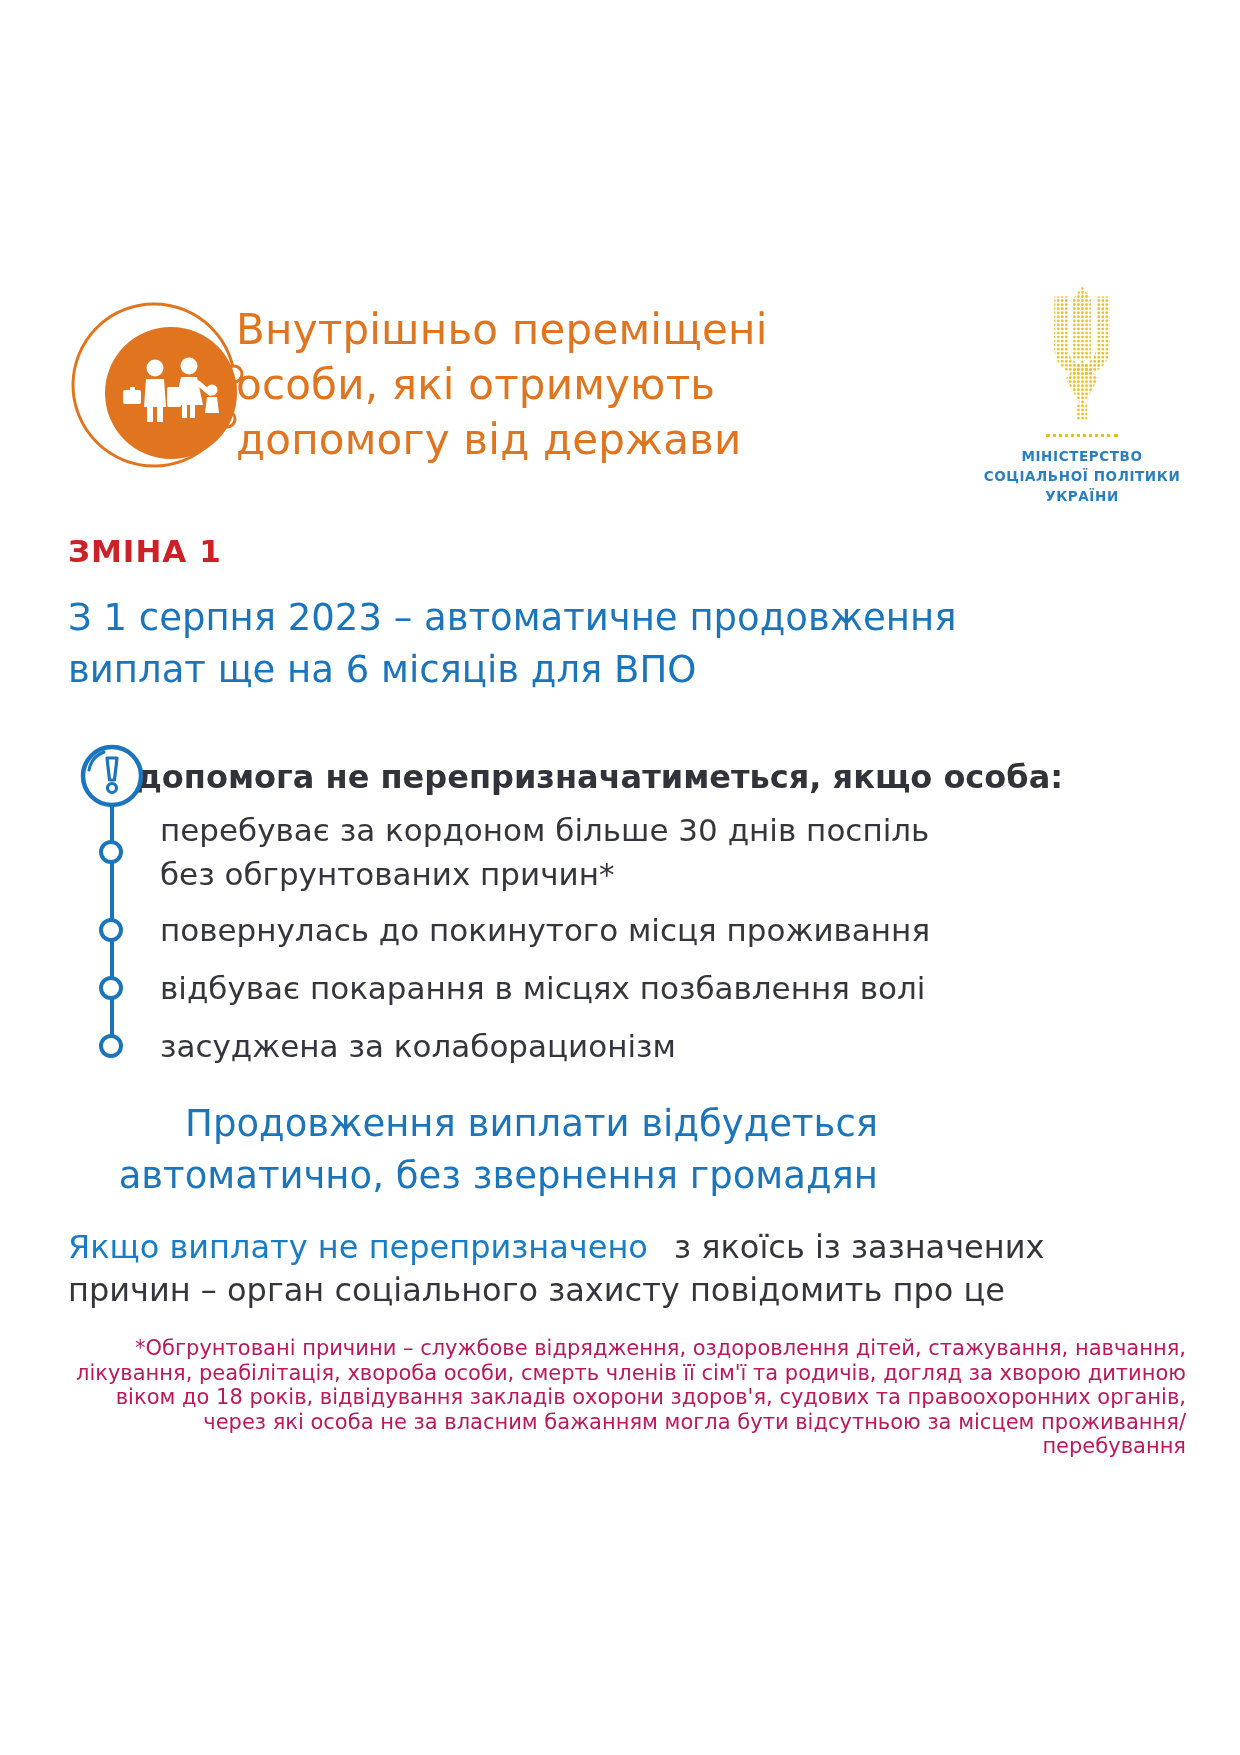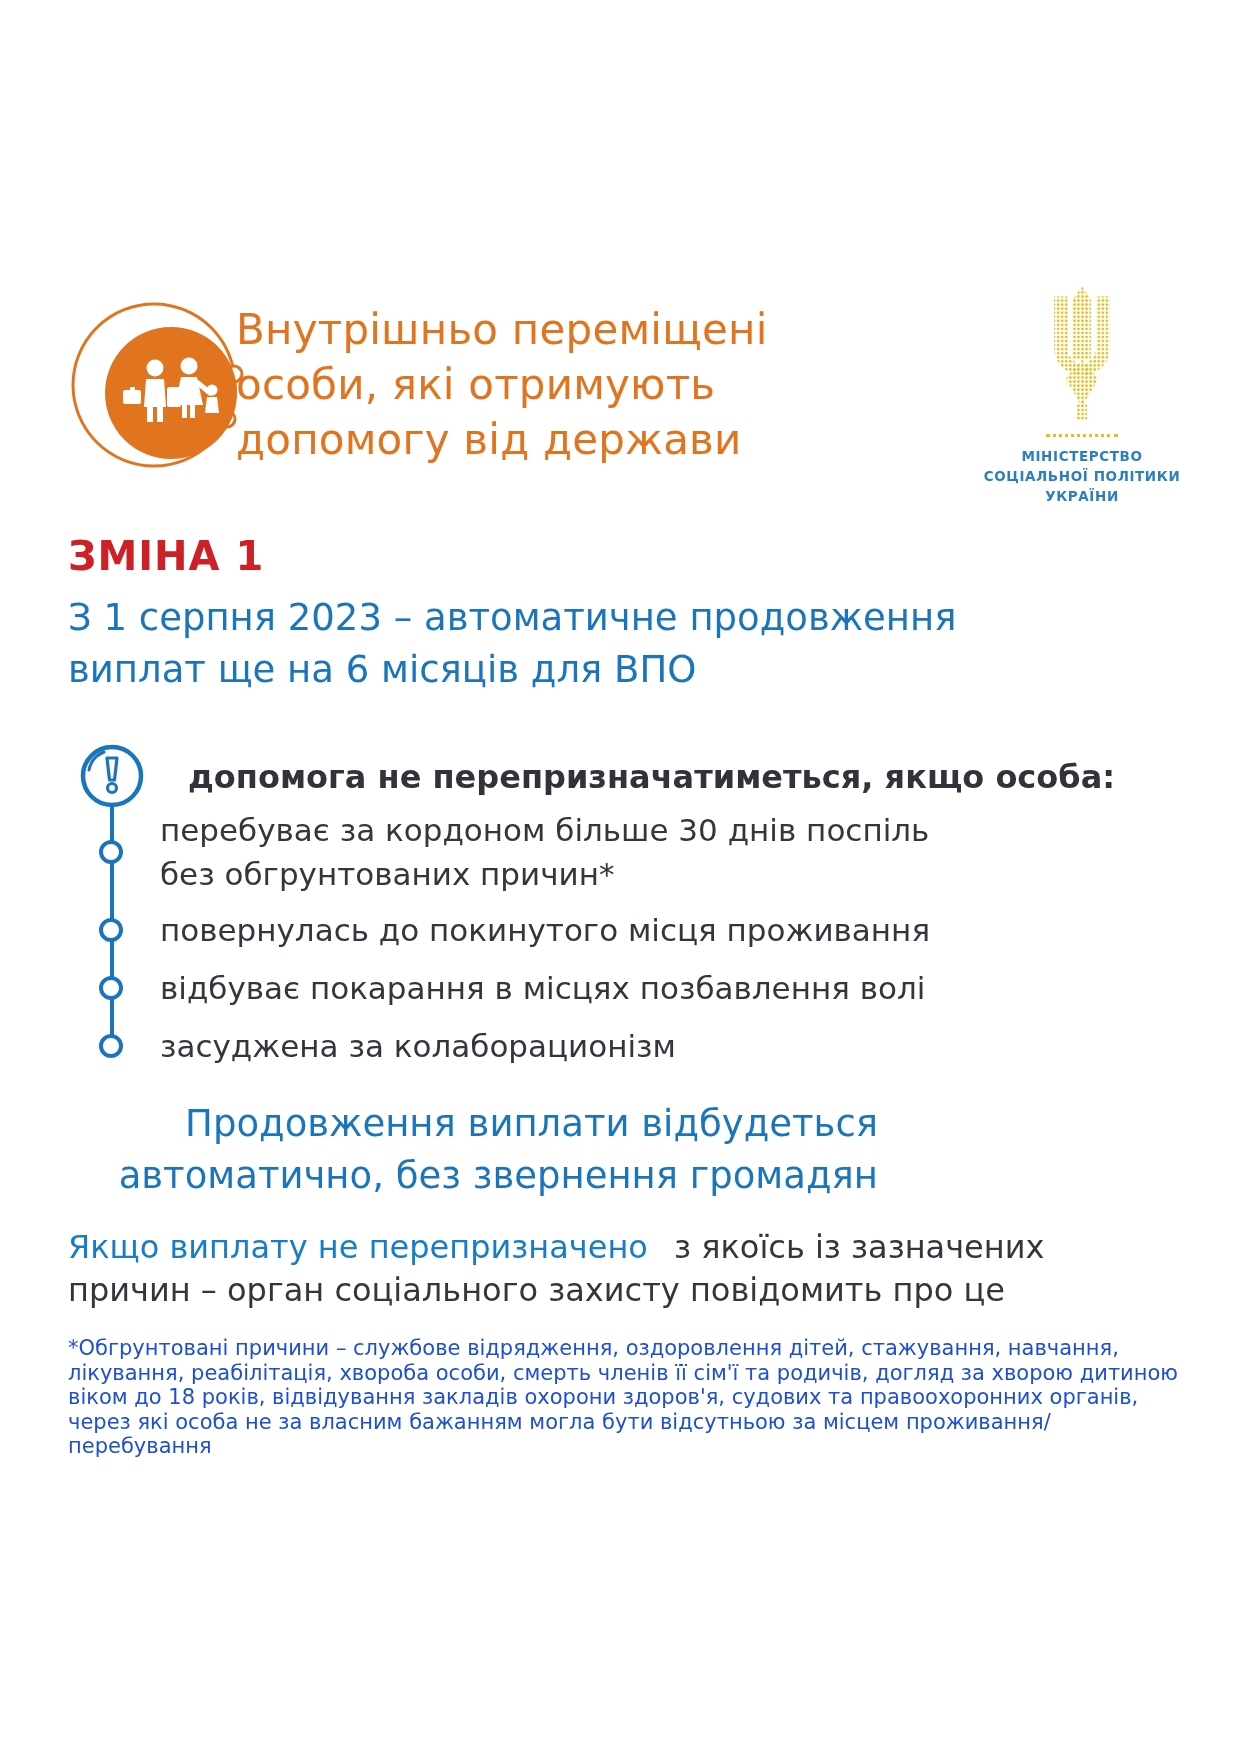--- a/index.html
+++ b/index.html
@@ -21,37 +21,37 @@
   .logo { position:absolute; left:972px; top:286px; width:220px; text-align:center; }
   .logo .tryzub { display:block; margin:0 auto; }
   .logo .divider { width:72px; margin:8px auto 9px; border-top:3px dotted #E9BE1C; }
   .logo .ministry {
     font-size:13.5px; line-height:20px; font-weight:bold;
     color:#2C7FBE; letter-spacing:0.6px;
   }
 
   .change-label {
     position:absolute; left:68px; top:533px;
-    font-size:40px; font-weight:600; color:#CE2127; letter-spacing:1px;
+    font-size:31px; font-weight:600; color:#CE2127; letter-spacing:1px;
   }
   .headline {
     position:absolute; left:68px; top:592px; width:950px;
     font-size:37px; line-height:52px; font-weight:500;
     color:#1B75BC; white-space:pre-line;
   }
 
   
   .warning { position:absolute; left:68px; top:742px; width:1115px; }
   .warning .excl { position:absolute; left:10px; top:0; }
   .warning .vline {
     position:absolute; left:42px; top:62px; width:4px; height:242px;
     background:#1B75BC; border-radius:2px;
   }
   .warning .w-heading {
-    margin-left:120px; padding-top:12px;
+    margin-left:68px; padding-top:12px;
     font-size:32px; line-height:46px; font-weight:bold; color:#32323A;
   }
   .w-items { margin-top:8px; }
   .w-item { display:flex; align-items:center; margin-bottom:10px; min-height:48px; position:relative;gap:12px; }
   .w-marker { flex:none; width:80px; display:flex; }
   .w-marker .dot {
     width:24px; height:24px; margin-left:31px;
     border:4px solid #1B75BC; border-radius:50%; background:#ffffff;
   }
   .w-text {
@@ -65,21 +65,21 @@
   }
   .note {
     position:absolute; left:68px; top:1226px; width:1060px;
     font-size:32px; line-height:43px; color:#35353D;
   }
   .note .hl { color:#177DC9; font-weight:500; }
   .note .rest { white-space:pre-line;margin-left:16px; }
 
   .footnote {
     position:absolute; left:68px; top:1336px; width:1118px;
-    font-size:21px; line-height:24.5px; color:#1d4ed8;
+    font-size:21px; line-height:24.5px; color:#be185d;text-align:right;
   }
 </style>
 </head>
 <body>
 
 <div class="page">
 
   <div class="badge">
     <svg width="182" height="182" viewBox="0 0 182 182">
 

